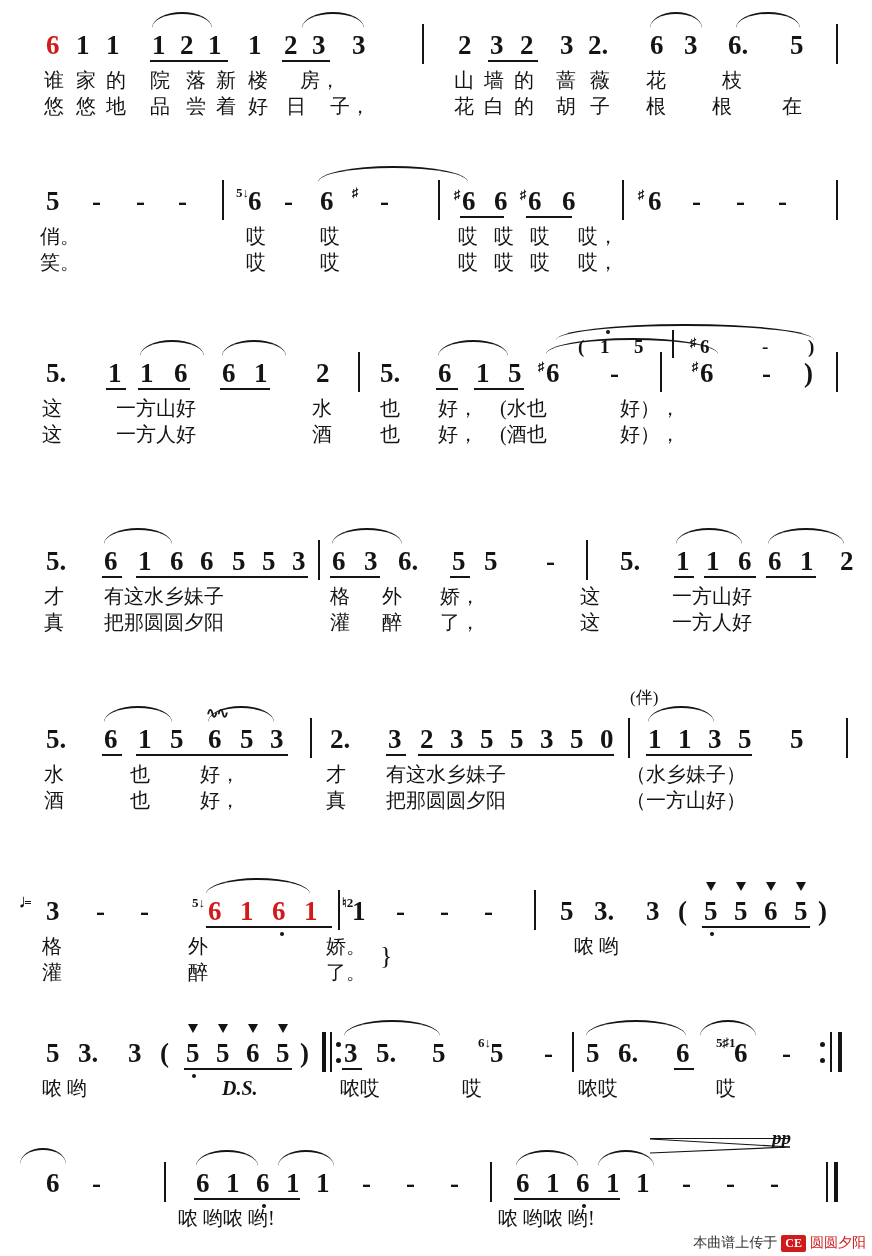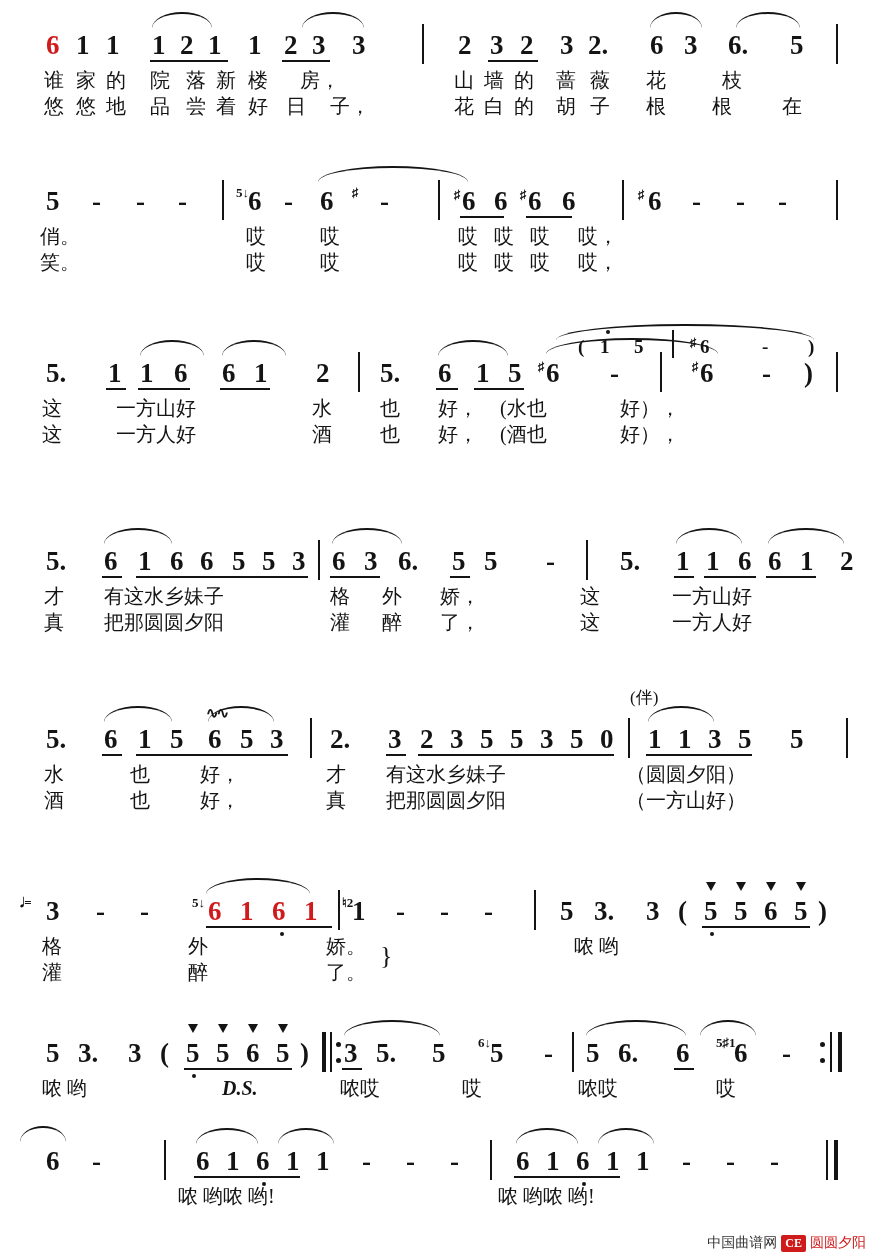--- a/index.html
+++ b/index.html
@@ -499,21 +499,21 @@
       <span class="n" style="left:790px; top:16px;">5</span>
       <div class="bar" style="left:846px; top:10px; height:40px;"></div>
     </div>
 
     <div class="lyricline">
       <span class="lyr" style="left:44px;">水</span>
       <span class="lyr" style="left:130px;">也</span>
       <span class="lyr" style="left:200px;">好，</span>
       <span class="lyr" style="left:326px;">才</span>
       <span class="lyr" style="left:386px;">有这水乡妹子</span>
-      <span class="lyr" style="left:626px;">（圆圆夕阳）</span>
+      <span class="lyr" style="left:626px;">（水乡妹子）</span>
     </div>
     <div class="lyricline">
       <span class="lyr" style="left:44px;">酒</span>
       <span class="lyr" style="left:130px;">也</span>
       <span class="lyr" style="left:200px;">好，</span>
       <span class="lyr" style="left:326px;">真</span>
       <span class="lyr" style="left:386px;">把那圆圆夕阳</span>
       <span class="lyr" style="left:626px;">（一方山好）</span>
     </div>
   </div>
@@ -630,20 +630,29 @@
       <span class="lyr" style="left:42px;">哝 哟</span>
       <span class="lyr ital" style="left:222px; font-style:italic;">D.S.</span>
       <span class="lyr" style="left:340px;">哝哎</span>
       <span class="lyr" style="left:462px;">哎</span>
       <span class="lyr" style="left:578px;">哝哎</span>
       <span class="lyr" style="left:716px;">哎</span>
     </div>
   </div>
 
   <div class="system" style="top:1130px;">
+    <div class="extraline">
+      <div class="hair" style="left:650px; top:8px; width:140px; height:16px; transform:rotate(0deg);">
+        <svg width="140" height="16" viewBox="0 0 140 16">
+          <line x1="0" y1="1" x2="140" y2="9" stroke="#141414" stroke-width="1.2"></line>
+          <line x1="0" y1="15" x2="140" y2="9" stroke="#141414" stroke-width="1.2"></line>
+        </svg>
+      </div>
+      <span class="lyr ital" style="left:772px; top:-4px; font-size:19px;">pp</span>
+    </div>
 
     <div class="staffline">
       <div class="slur" style="left:20px; top:-4px; width:46px;"></div>
       <div class="slur" style="left:196px; top:-2px; width:62px;"></div>
       <div class="slur" style="left:278px; top:-2px; width:56px;"></div>
       <div class="slur" style="left:516px; top:-2px; width:62px;"></div>
       <div class="slur" style="left:598px; top:-2px; width:56px;"></div>
 
       <span class="n" style="left:46px; top:16px;">6</span>
       <span class="n" style="left:92px; top:16px;">-</span>
@@ -678,18 +687,18 @@
       <div class="thickbar" style="left:834px; top:10px; height:40px;"></div>
     </div>
 
     <div class="lyricline">
       <span class="lyr" style="left:178px;">哝 哟哝 哟!</span>
       <span class="lyr" style="left:498px;">哝 哟哝 哟!</span>
     </div>
   </div>
 
   <div class="footer">
-    <span>中国曲谱网</span>
+    <span>本曲谱上传于</span>
     <span class="logo">CE</span>
     <span class="redtxt">圆圆夕阳</span>
   </div>
 
 </div>
 
 </body></html>

